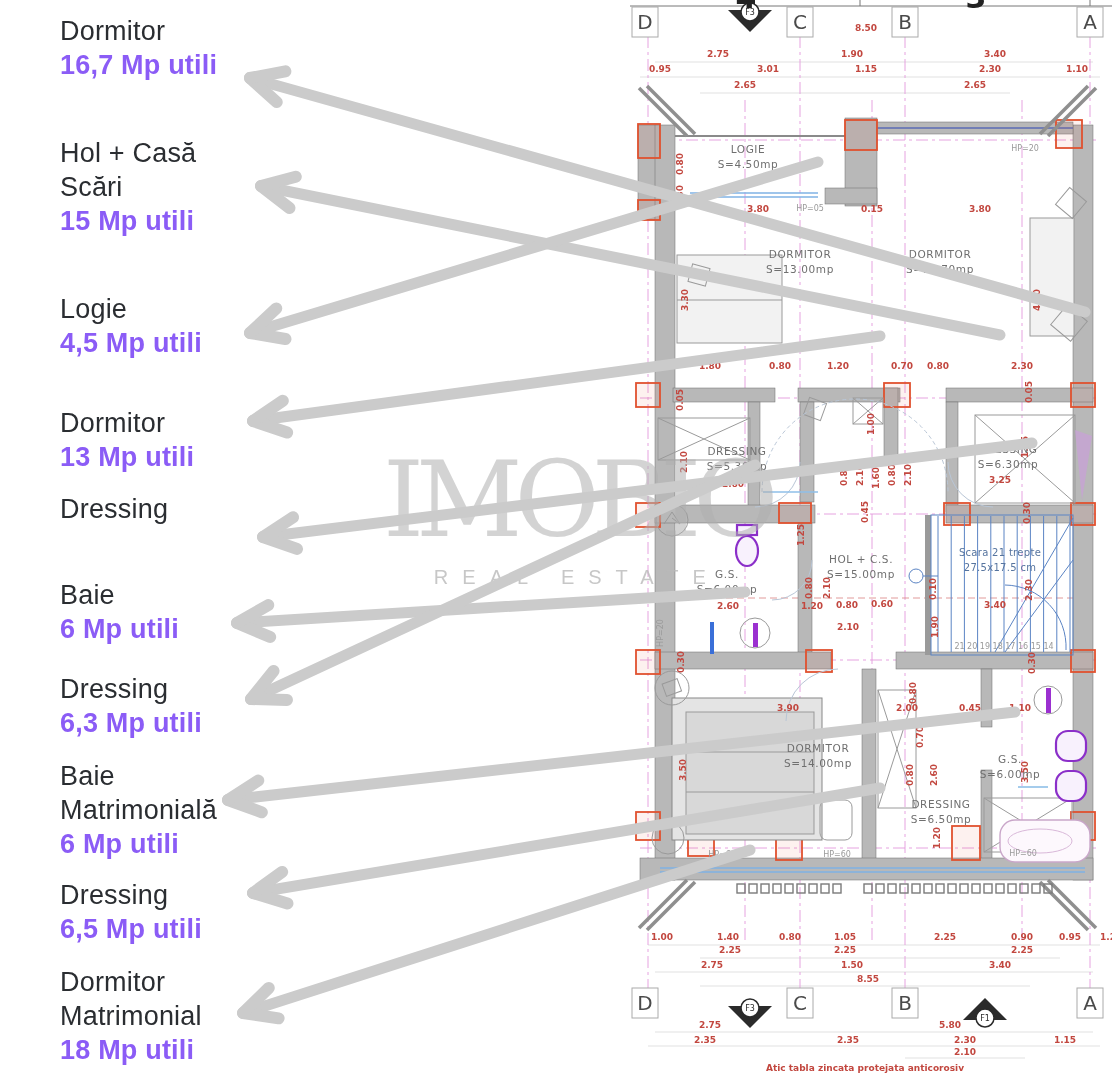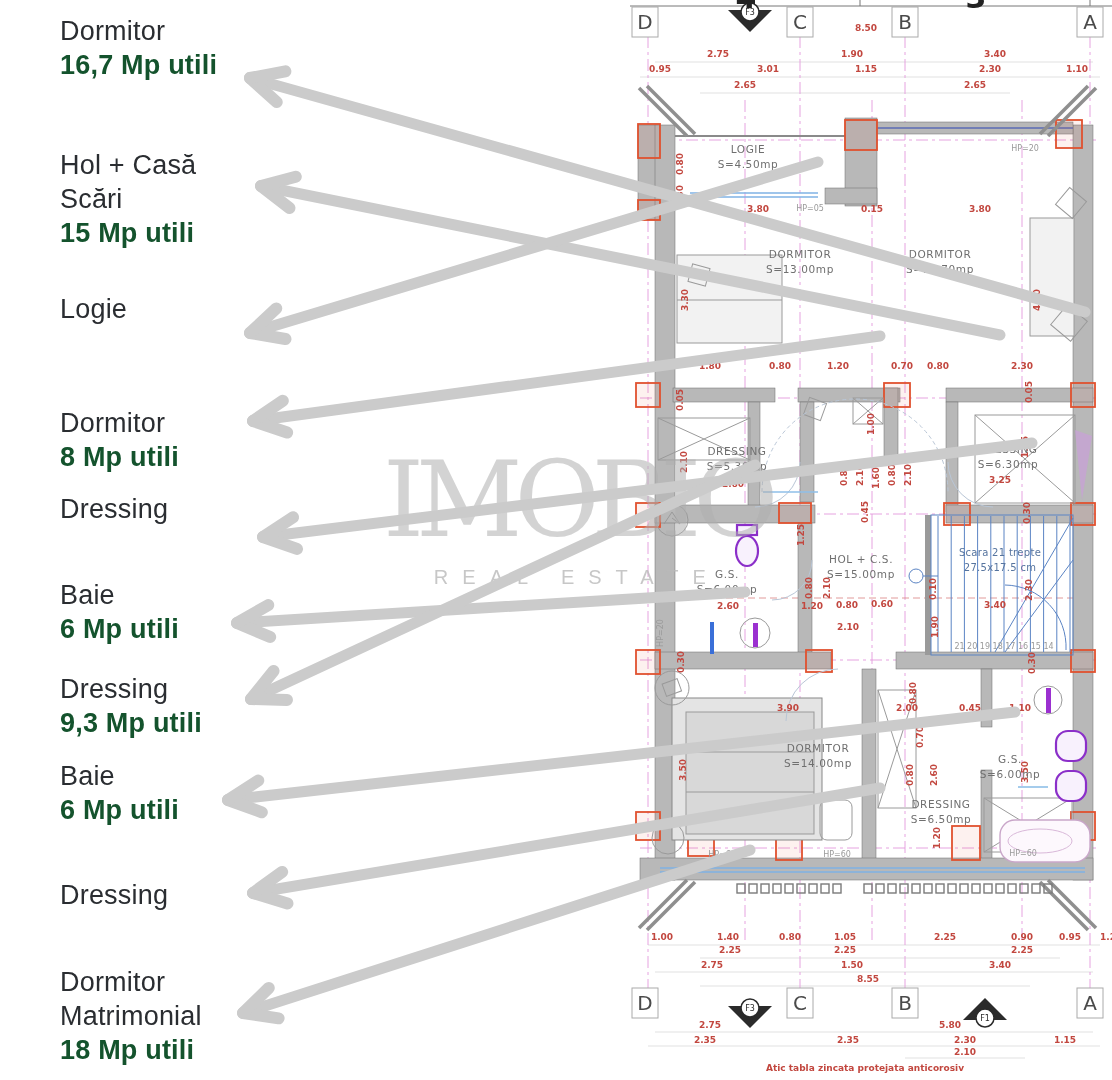--- a/index.html
+++ b/index.html
@@ -1,21 +1,21 @@
 <!DOCTYPE html>
 <html><head>
 <meta charset="utf-8">
 <style>
   html,body{margin:0;padding:0;background:#fff;}
   body{width:1112px;height:1080px;position:relative;overflow:hidden;
        font-family:"Liberation Sans",sans-serif;}
   #labels{position:absolute;left:0;top:0;width:630px;height:1080px;z-index:4;}
   .rlabel{position:absolute;left:60px;}
   .rlabel .nm{font-size:27px;line-height:34px;color:#2a2d31;font-weight:400;letter-spacing:.2px;}
-  .rlabel .ar{font-size:27px;line-height:34px;color:#14532d;font-weight:700;letter-spacing:.2px;}
+  .rlabel .ar{font-size:27px;line-height:34px;color:#8b5cf6;font-weight:700;letter-spacing:.2px;}
   #plan{position:absolute;left:630px;top:0;width:482px;height:1080px;z-index:1;}
   #arrows{position:absolute;left:0;top:0;width:1112px;height:1080px;z-index:3;pointer-events:none;}
   #wm{position:absolute;left:383px;top:448px;z-index:2;text-align:center;pointer-events:none;}
   #wm .t{font-family:"DejaVu Serif",serif;font-size:104px;line-height:104px;
          color:rgba(175,175,175,.55);letter-spacing:-8px;font-weight:400;}
   #wm .s{font-family:"Liberation Sans",sans-serif;font-size:20px;color:rgba(185,185,185,.8);
          letter-spacing:14px;margin-top:14px;}
   svg text{font-family:"DejaVu Sans",sans-serif;}
   .dim{fill:#c2473f;font-size:9px;font-weight:bold;}
   .note{fill:#9a9a9a;font-size:8px;}
@@ -36,49 +36,52 @@
   .purp{stroke:#8b2fc9;stroke-width:2.2;fill:#f8f1fd;}
 </style>
 </head>
 <body>
 
 <div id="labels">
     <div class="rlabel" style="top: 14px;">
       <div class="nm">Dormitor</div>
       <div class="ar">16,7 Mp utili</div>
     </div>
-    <div class="rlabel" style="top: 148px;">
+    <div class="rlabel" style="top: 136px;">
       <div class="nm">Hol + Casă</div>
       <div class="nm">Scări</div>
       <div class="ar">15 Mp utili</div>
     </div>
     <div class="rlabel" style="top: 292px;">
       <div class="nm">Logie</div>
+      <div class="ar">4,5 Mp utili</div>
     </div>
     <div class="rlabel" style="top: 406px;">
       <div class="nm">Dormitor</div>
-      <div class="ar">8 Mp utili</div>
+      <div class="ar">13 Mp utili</div>
     </div>
     <div class="rlabel" style="top: 492px;">
       <div class="nm">Dressing</div>
     </div>
     <div class="rlabel" style="top: 578px;">
       <div class="nm">Baie</div>
       <div class="ar">6 Mp utili</div>
     </div>
     <div class="rlabel" style="top: 672px;">
       <div class="nm">Dressing</div>
-      <div class="ar">9,3 Mp utili</div>
+      <div class="ar">6,3 Mp utili</div>
     </div>
     <div class="rlabel" style="top: 759px;">
       <div class="nm">Baie</div>
+      <div class="nm">Matrimonială</div>
       <div class="ar">6 Mp utili</div>
     </div>
     <div class="rlabel" style="top: 878px;">
       <div class="nm">Dressing</div>
+      <div class="ar">6,5 Mp utili</div>
     </div>
     <div class="rlabel" style="top: 965px;">
       <div class="nm">Dormitor</div>
       <div class="nm">Matrimonial</div>
       <div class="ar">18 Mp utili</div>
     </div>
   </div>
 
 <div id="wm">
   <div class="t">IMOBIO</div>

